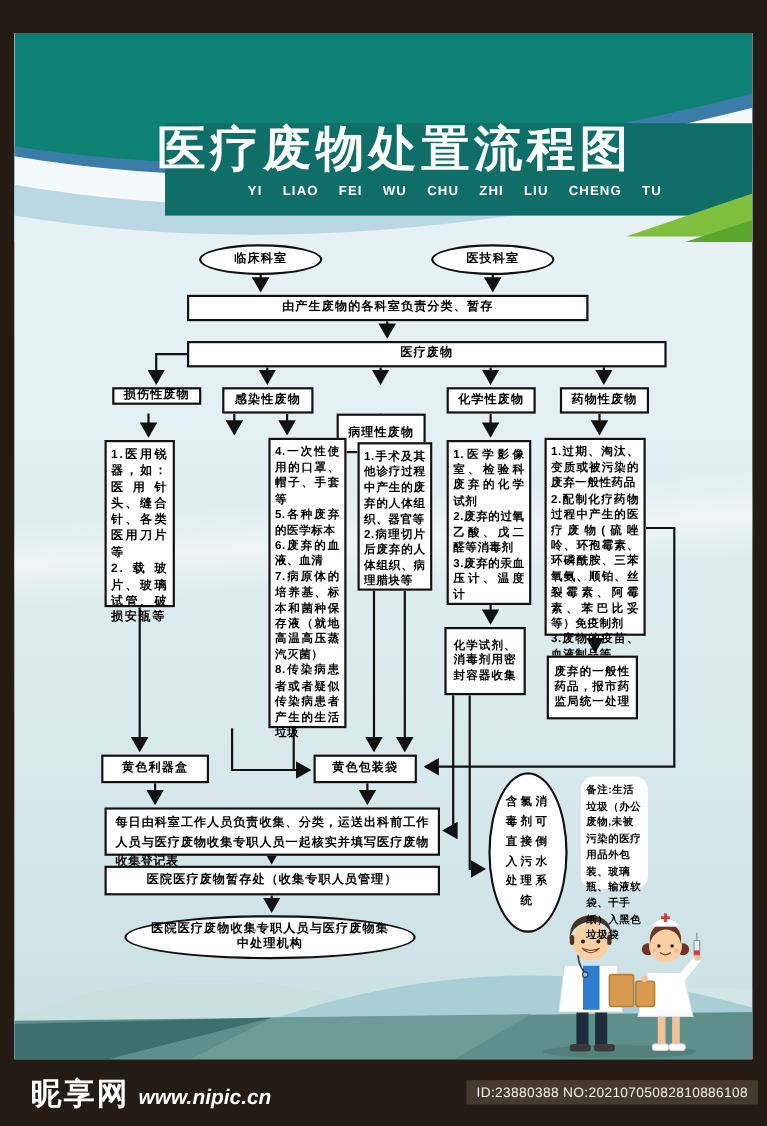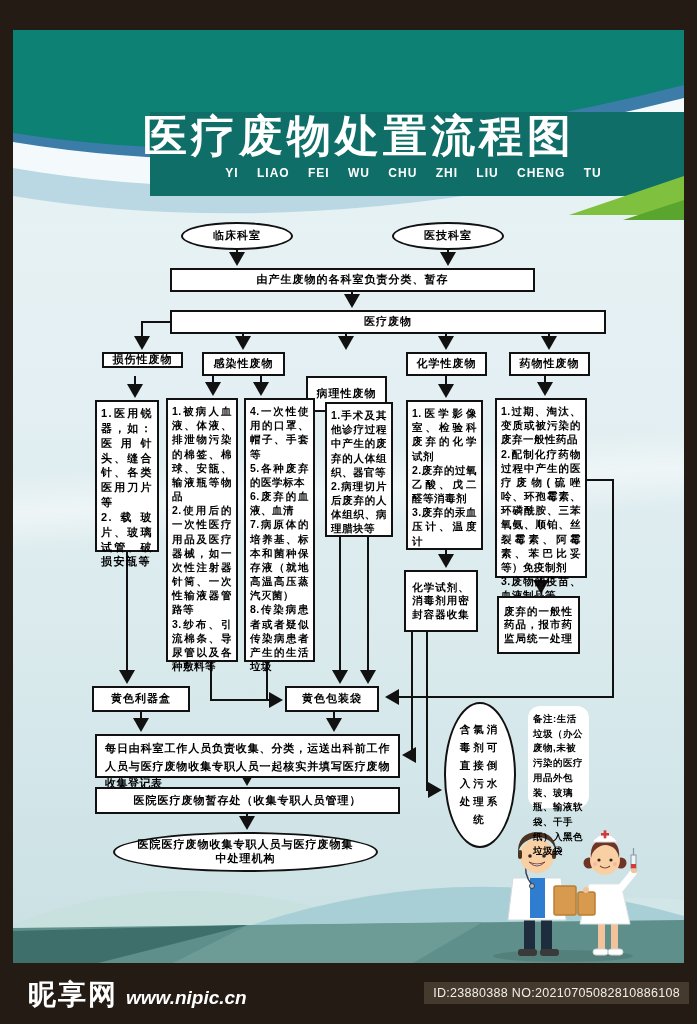--- a/index.html
+++ b/index.html
@@ -158,23 +158,20 @@
     <div class="node" style="left:157px;top:280px;width:436px;height:24px;">医疗废物</div>
 
     <div class="node" style="left:89px;top:322px;width:81px;height:16px;">损伤性废物</div>
     <div class="node" style="left:189px;top:322px;width:83px;height:24px;">感染性废物</div>
     <div class="node" style="left:293px;top:322px;width:81px;height:36px;margin-top:24px;">病理性废物</div>
     <div class="node" style="left:393px;top:322px;width:81px;height:24px;">化学性废物</div>
     <div class="node" style="left:496px;top:322px;width:81px;height:24px;">药物性废物</div>
 
     <div class="node detail d1" style="left:82px;top:370px;width:64px;height:152px;">1.医用锐器，如：医用针头、缝合针、各类医用刀片等
 2.载玻片、玻璃试管、破损安瓿等</div>
-    <div class="node detail" style="left:153px;top:368px;width:72px;height:264px;">1.被病人血液、体液、排泄物污染的棉签、棉球、安瓿、输液瓶等物品
-2.使用后的一次性医疗用品及医疗器械，如一次性注射器针筒、一次性输液器管路等
-3.纱布、引流棉条、导尿管以及各种敷料等</div>
     <div class="node detail" style="left:231px;top:368px;width:71px;height:264px;">4.一次性使用的口罩、帽子、手套等
 5.各种废弃的医学标本
 6.废弃的血液、血清
 7.病原体的培养基、标本和菌种保存液（就地高温高压蒸汽灭菌）
 8.传染病患者或者疑似传染病患者产生的生活垃圾</div>
     <div class="node detail" style="left:312px;top:372px;width:68px;height:135px;">1.手术及其他诊疗过程中产生的废弃的人体组织、器官等
 2.病理切片后废弃的人体组织、病理腊块等</div>
     <div class="node detail" style="left:393px;top:370px;width:77px;height:150px;">1.医学影像室、检验科废弃的化学试剂
 2.废弃的过氧乙酸、戊二醛等消毒剂
 3.废弃的汞血压计、温度计</div>

